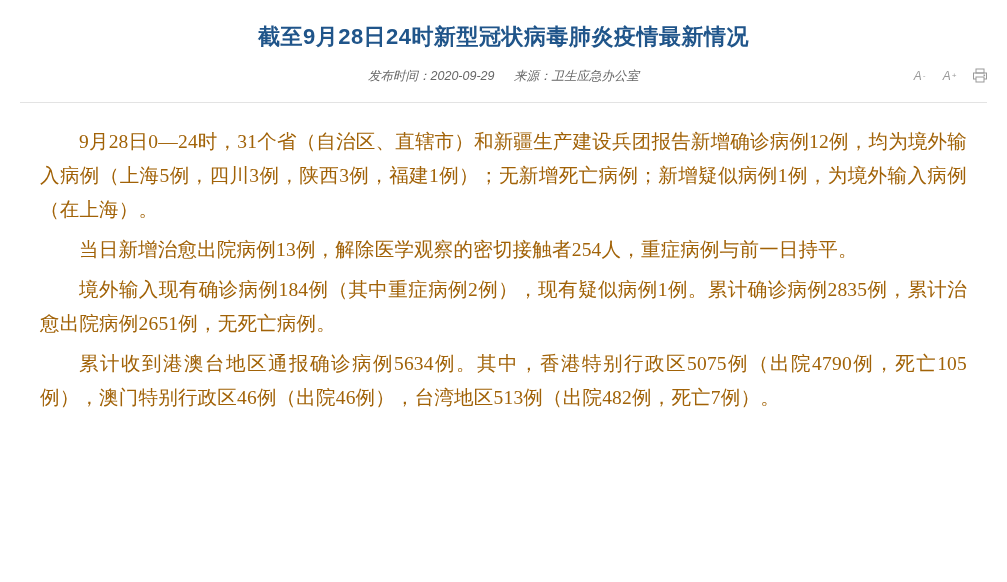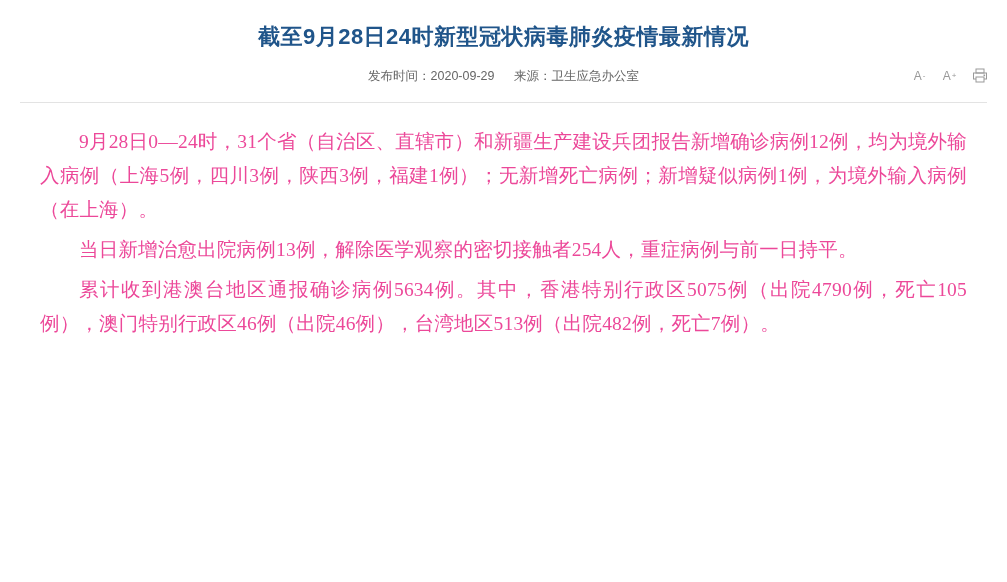--- a/index.html
+++ b/index.html
@@ -33,20 +33,21 @@
     line-height: 30px;
   }
   .meta-row {
     margin-top: 16px;
     text-align: center;
     font-family: "Liberation Sans", "DejaVu Sans", sans-serif;
     font-size: 12.5px;
     color: #666666;
     position: relative;
     height: 22px;
+    font-style: italic;
   }
   .meta-row .meta-item {
     display: inline-block;
     margin: 0 8px;
   }
   .meta-row .meta-label {
     color: #666666;
   }
   .meta-row .meta-value {
     color: #666666;
@@ -84,21 +85,21 @@
     margin: 12px 20px 0 20px;
     border-top: 1px solid #e3e3e3;
     height: 0;
   }
   .content {
     padding: 22px 40px 0 40px;
   }
   .para {
     font-size: 19.5px;
     line-height: 34px;
-    color: #ec4899;
+    color: #a16207;
     text-align: justify;
     text-justify: inter-ideograph;
     text-indent: 2em;
     margin: 0 0 6px 0;
     letter-spacing: 0.2px;
   }
 </style>
 </head>
 <body>
 
@@ -134,16 +135,17 @@
         </svg>
       </span>
     </div>
   </div>
 
   <div class="divider"></div>
 
   <div class="content">
     <p class="para">9月28日0—24时，31个省（自治区、直辖市）和新疆生产建设兵团报告新增确诊病例12例，均为境外输入病例（上海5例，四川3例，陕西3例，福建1例）；无新增死亡病例；新增疑似病例1例，为境外输入病例（在上海）。</p>
     <p class="para">当日新增治愈出院病例13例，解除医学观察的密切接触者254人，重症病例与前一日持平。</p>
+    <p class="para">境外输入现有确诊病例184例（其中重症病例2例），现有疑似病例1例。累计确诊病例2835例，累计治愈出院病例2651例，无死亡病例。</p>
     <p class="para">累计收到港澳台地区通报确诊病例5634例。其中，香港特别行政区5075例（出院4790例，死亡105例），澳门特别行政区46例（出院46例），台湾地区513例（出院482例，死亡7例）。</p>
   </div>
 
 </div>
 
 </body></html>

